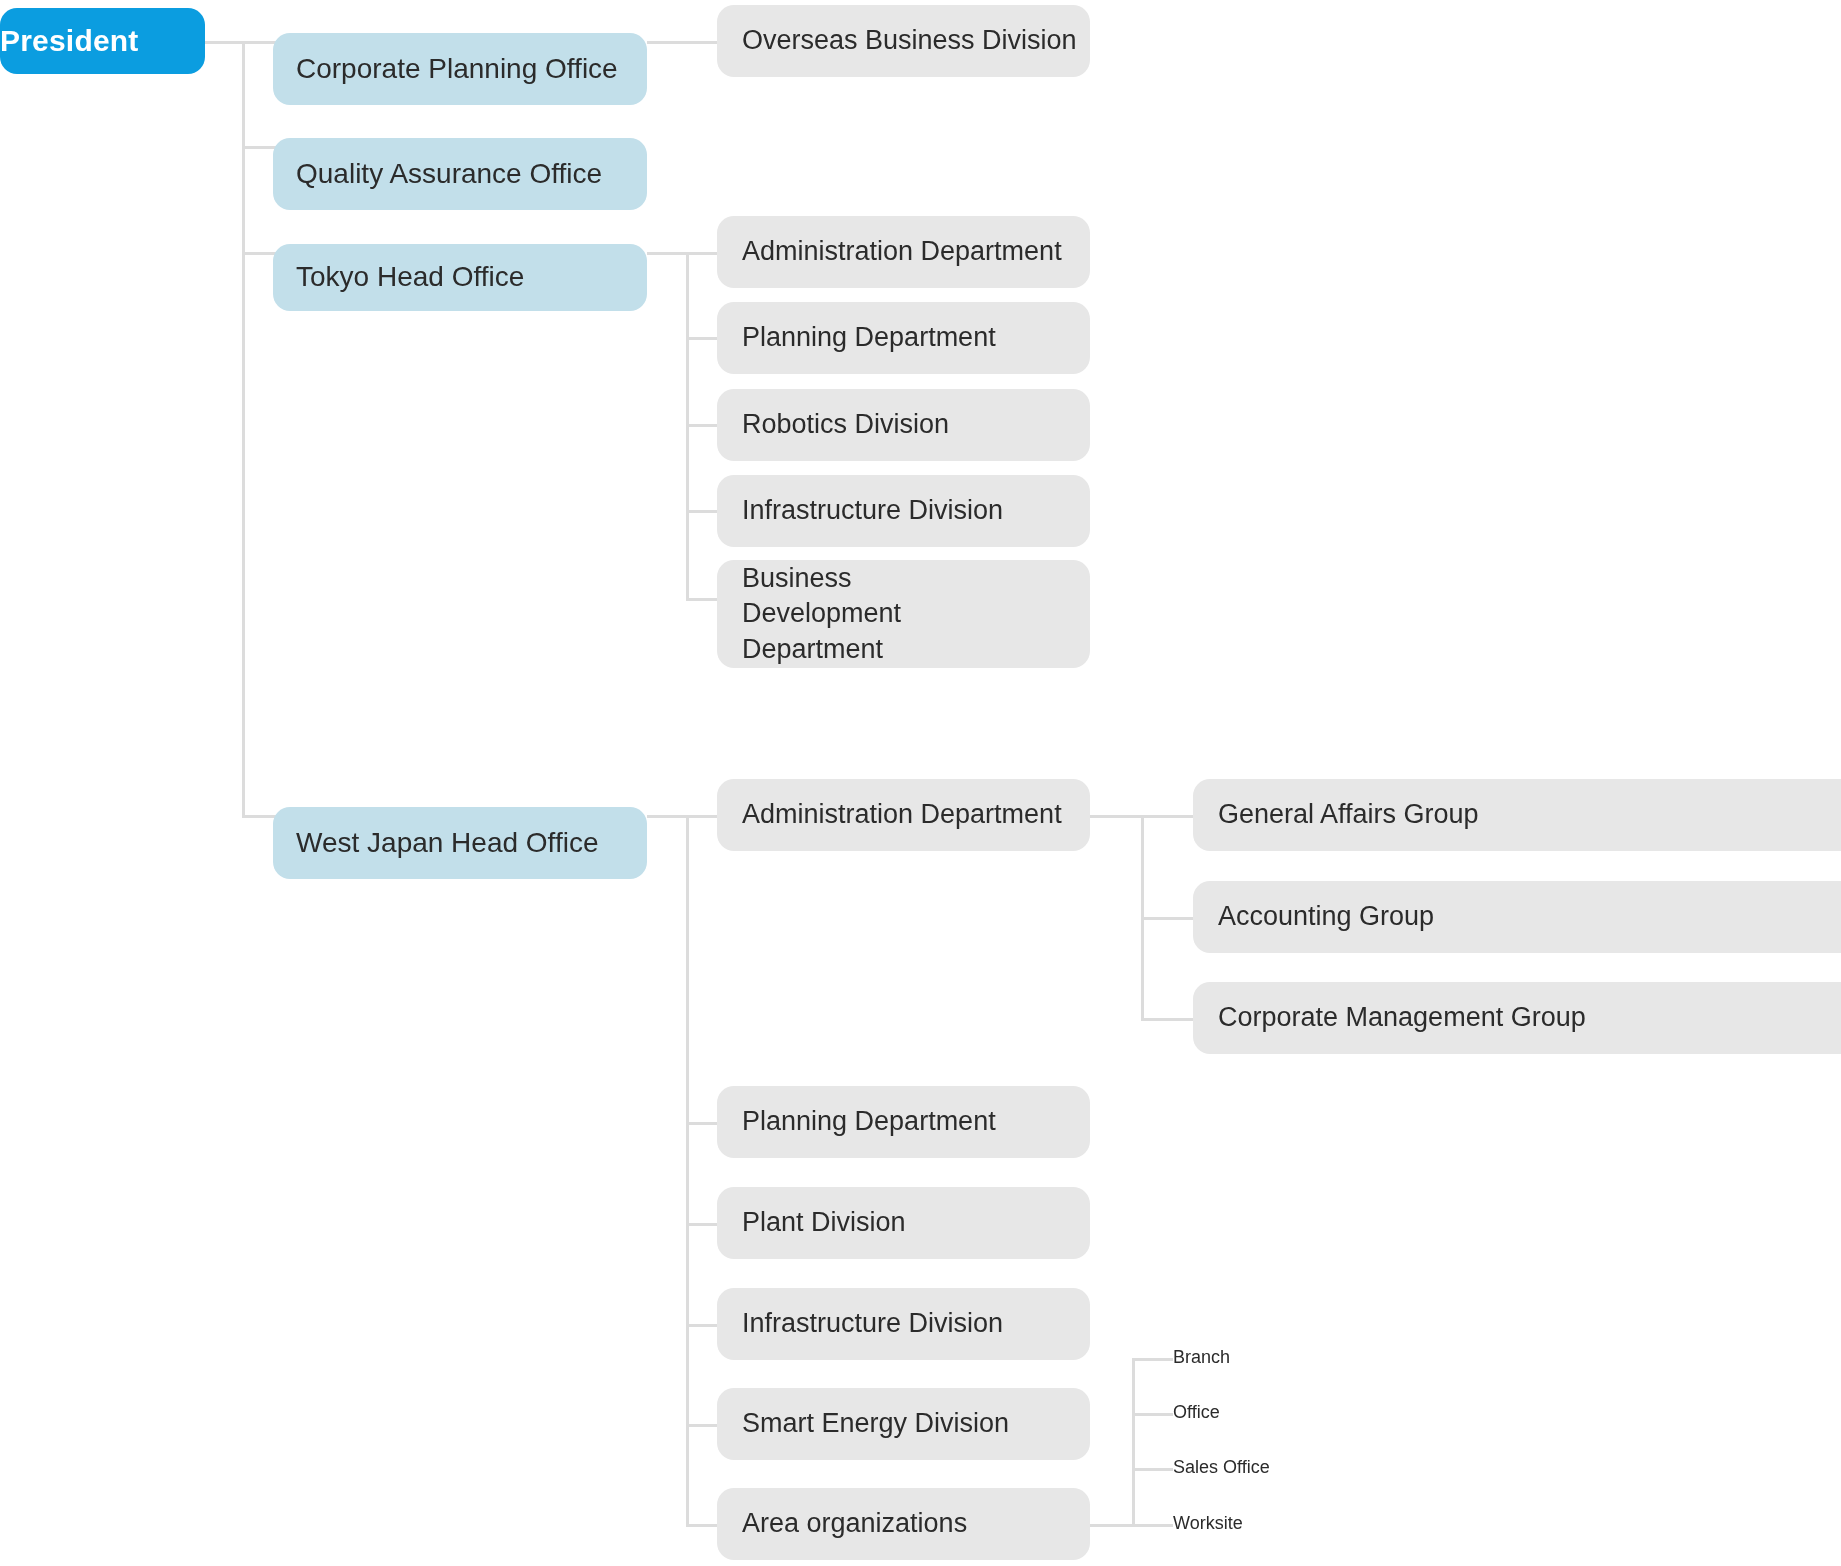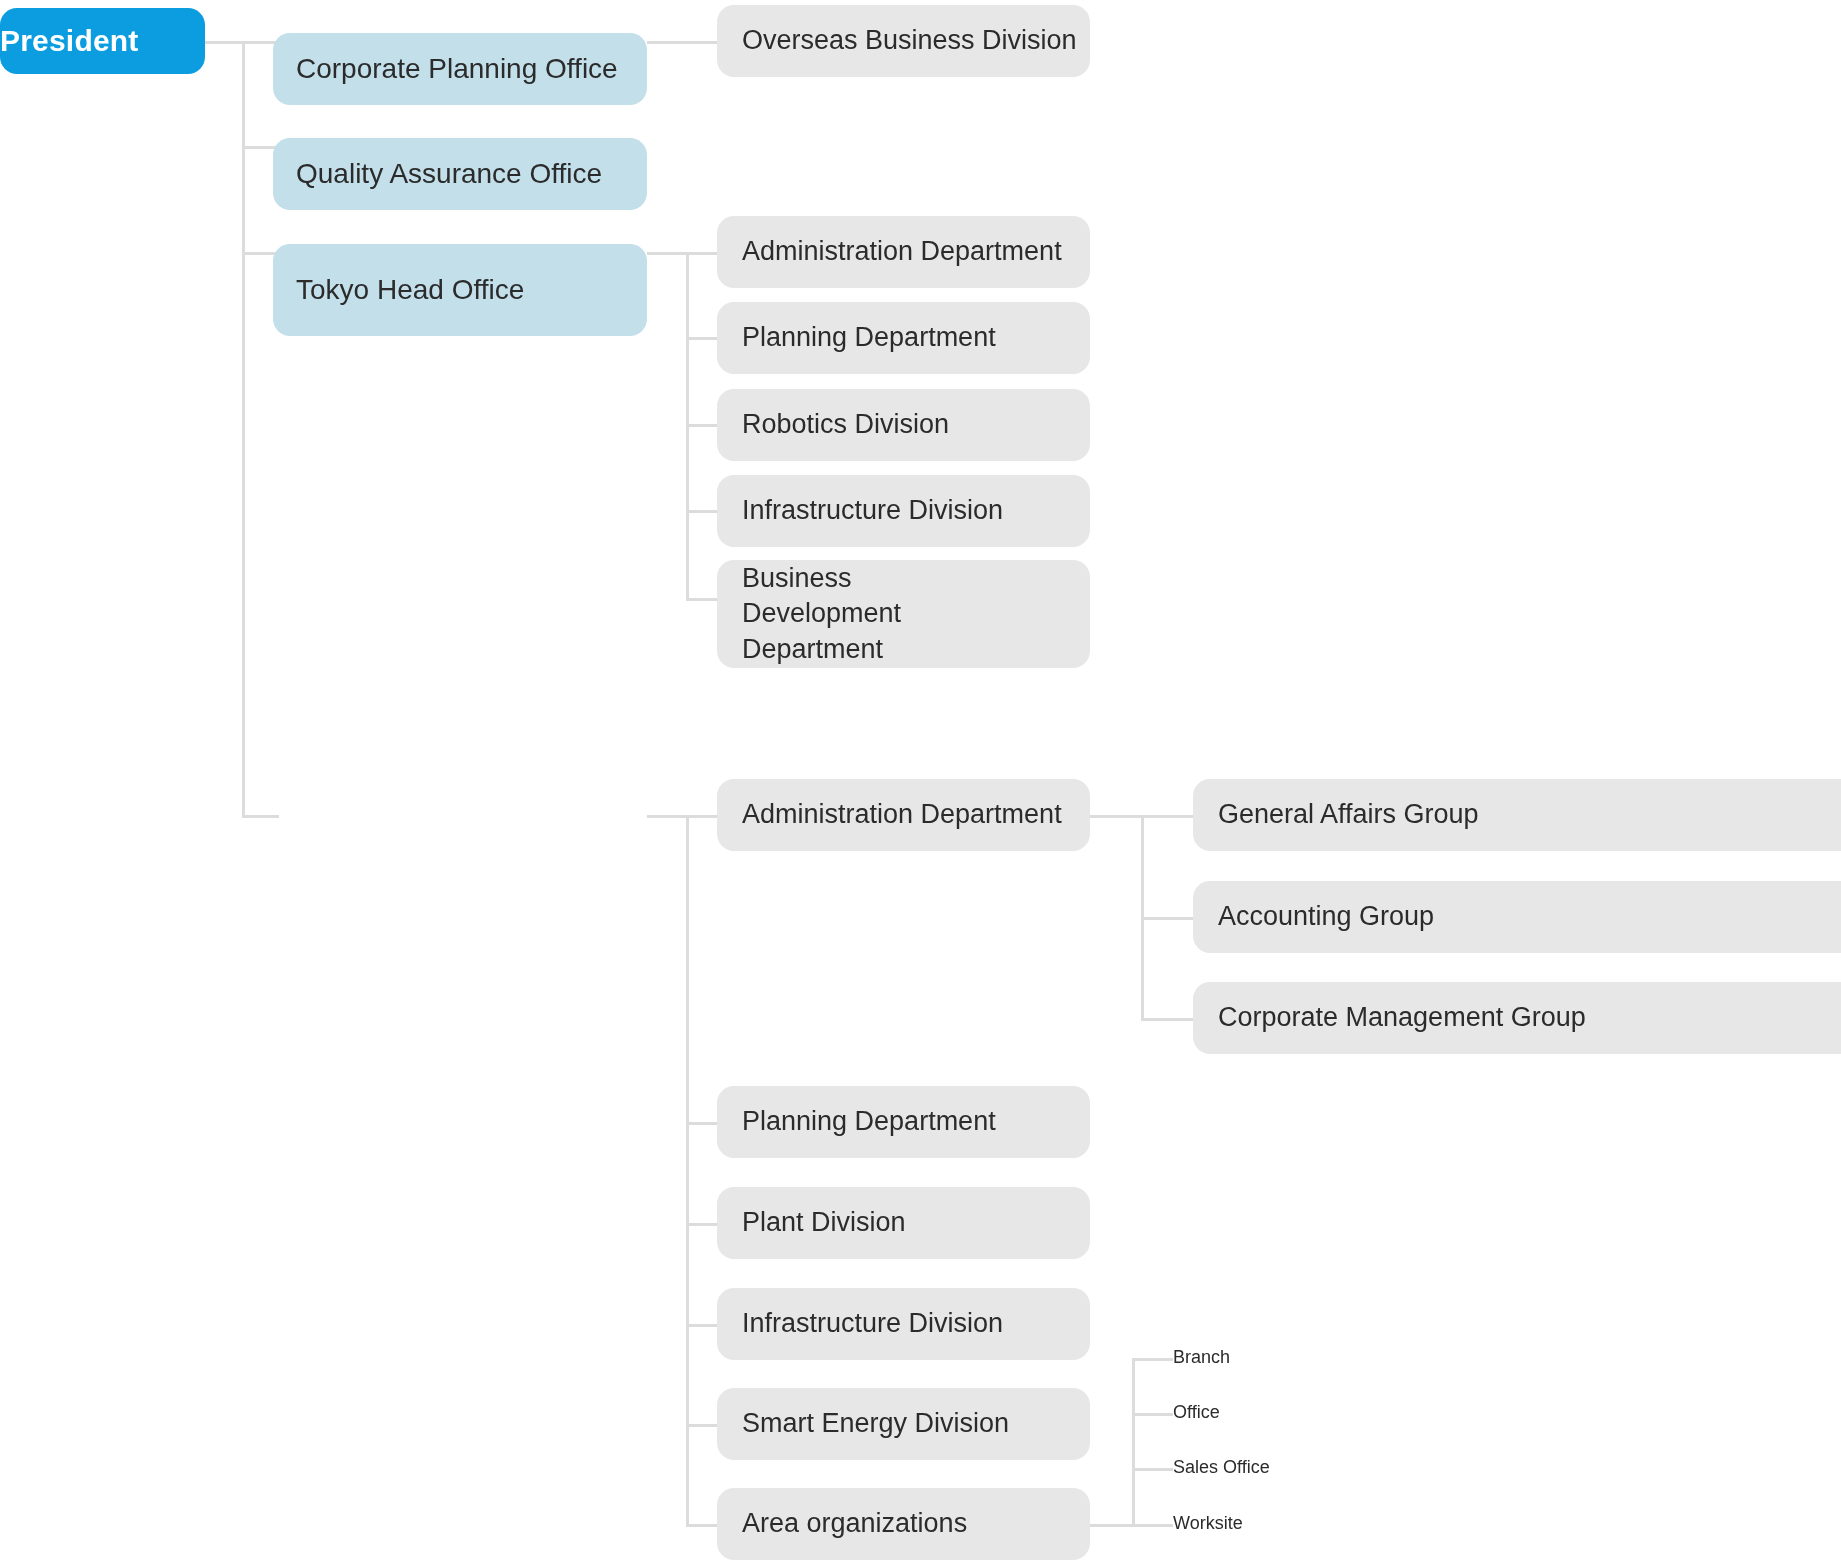--- a/index.html
+++ b/index.html
@@ -102,21 +102,21 @@
   </div>
 
   <div class="node n-dept" style="left:717px;top:5px;width:373px;height:72px;">
     <span class="lbl">Overseas Business Division</span>
   </div>
 
   <div class="node n-div" style="left:273px;top:110px;width:374px;height:72px;">
     <span class="lbl">Quality Assurance Office</span>
   </div>
 
-  <div class="node n-div" style="left:273px;top:216px;width:374px;height:92px;">
+  <div class="node n-div" style="left:273px;top:216px;width:374px;height:67px;">
     <span class="lbl">Tokyo Head Office</span>
   </div>
 
   <div class="node n-dept" style="left:717px;top:216px;width:373px;height:72px;">
     <span class="lbl">Administration Department</span>
   </div>
 
   <div class="node n-dept" style="left:717px;top:302px;width:373px;height:72px;">
     <span class="lbl">Planning Department</span>
   </div>
@@ -126,20 +126,23 @@
   </div>
 
   <div class="node n-dept" style="left:717px;top:475px;width:373px;height:72px;">
     <span class="lbl">Infrastructure Division</span>
   </div>
 
   <div class="node n-dept" style="left:717px;top:560px;width:373px;height:108px;">
     <span class="lbl" style="padding-right:76px;">Business Development Department</span>
   </div>
 
+  <div class="node n-div" style="left:273px;top:779px;width:374px;height:72px;">
+    <span class="lbl">West Japan Head Office</span>
+  </div>
 
   <div class="node n-dept" style="left:717px;top:779px;width:373px;height:72px;">
     <span class="lbl">Administration Department</span>
   </div>
 
   <div class="node n-dept" style="left:1193px;top:779px;width:700px;height:72px;">
     <span class="lbl">General Affairs Group</span>
   </div>
 
   <div class="node n-dept" style="left:1193px;top:881px;width:700px;height:72px;">

